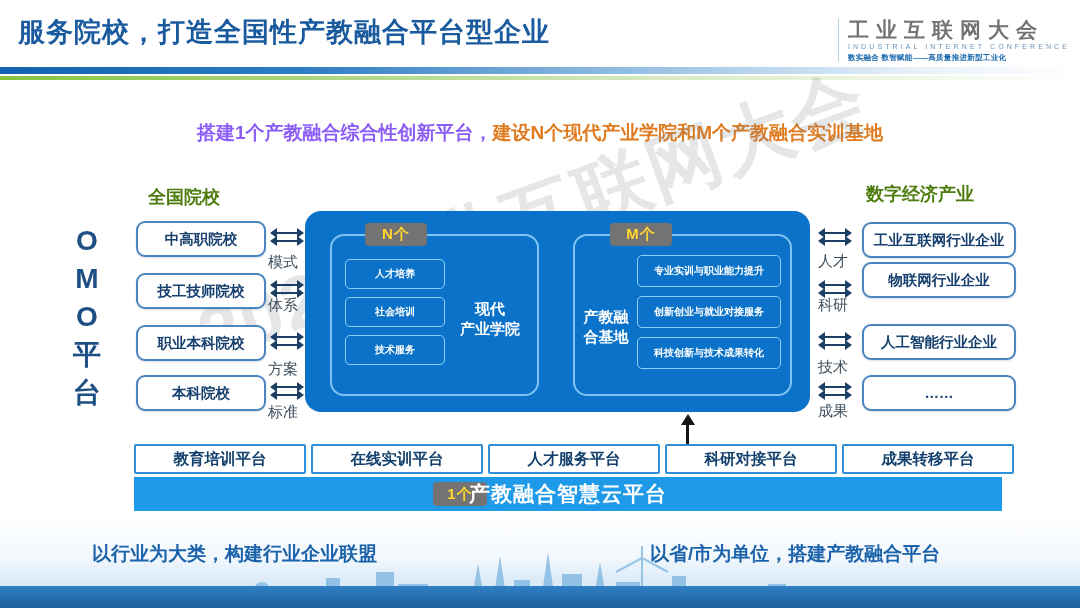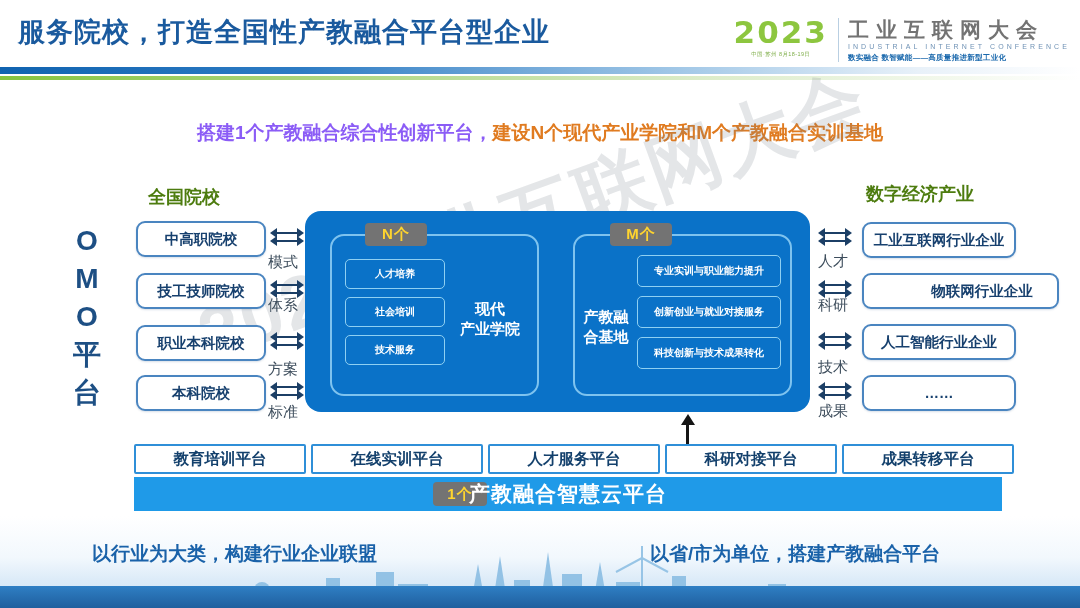--- a/index.html
+++ b/index.html
@@ -162,24 +162,20 @@
 <body>
 
 <div class="slide">
 
   <div class="hdr">
     <div class="hdr-title">服务院校，打造全国性产教融合平台型企业</div>
     <div class="hdr-rule"></div>
     <div class="hdr-rule2"></div>
 
     <div class="logo">
-      <div class="logo-year-wrap">
-        <div class="logo-year">2023</div>
-        <div class="logo-year-sub">中国·苏州 8月18-19日</div>
-      </div>
       <div class="logo-div"></div>
       <div class="logo-right">
         <div class="logo-cn">工业互联网大会</div>
         <div class="logo-en">INDUSTRIAL INTERNET CONFERENCE</div>
         <div class="logo-tag">数实融合  数智赋能——高质量推进新型工业化</div>
       </div>
     </div>
   </div>
 
   <div class="lead">
@@ -312,21 +308,21 @@
       <span class="line l2"></span>
       <span class="hr t2"></span>
   </div>
 
   <div class="alabel" style="left:818px;top:252px;">人才</div>
   <div class="alabel" style="left:818px;top:296px;">科研</div>
   <div class="alabel" style="left:818px;top:358px;">技术</div>
   <div class="alabel" style="left:818px;top:402px;">成果</div>
 
   <div class="pill" style="left:862px;top:222px;width:150px;height:32px;">工业互联网行业企业</div>
-  <div class="pill" style="left:862px;top:273px;width:150px;height:32px;padding-left:43px;">物联网行业企业</div>
+  <div class="pill" style="left:862px;top:262px;width:150px;height:32px;">物联网行业企业</div>
   <div class="pill" style="left:862px;top:324px;width:150px;height:32px;">人工智能行业企业</div>
   <div class="pill" style="left:862px;top:375px;width:150px;height:32px;">……</div>
 
   <div class="prow">
     <div class="pbox">教育培训平台</div>
     <div class="pbox">在线实训平台</div>
     <div class="pbox">人才服务平台</div>
     <div class="pbox">科研对接平台</div>
     <div class="pbox">成果转移平台</div>
   </div>

